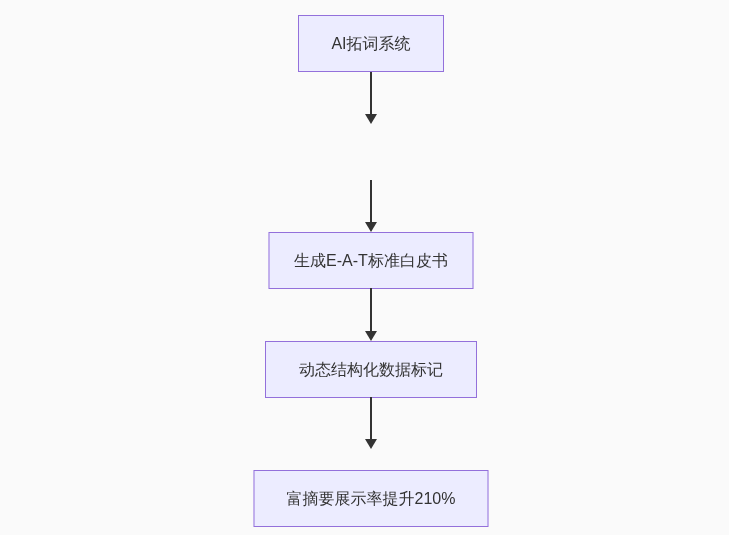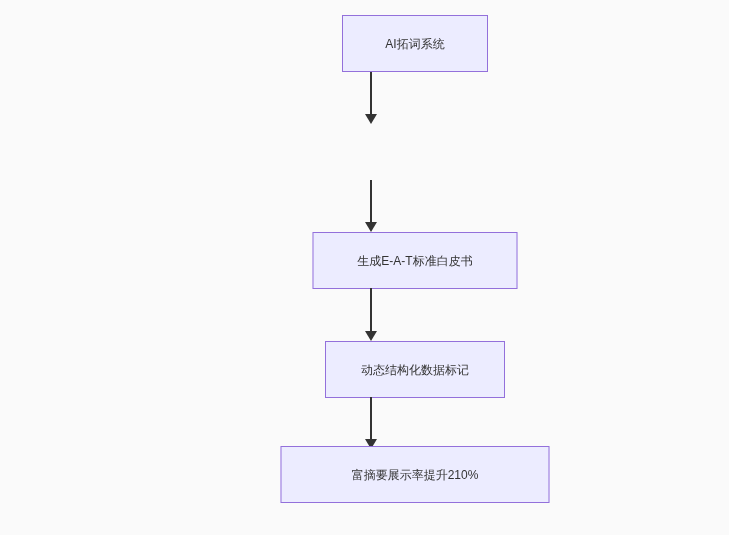--- a/index.html
+++ b/index.html
@@ -28,30 +28,29 @@
     position: absolute;
     left: 371px;
     transform: translateX(-50%);
     height: 57px;
     background: var(--node_fill);
     border: 1.5px solid var(--node_border);
     color: var(--node_text);
     display: flex;
     align-items: center;
     justify-content: center;
-    font-size: 12px;
+    font-size: 16px;
     line-height: 1;
     white-space: nowrap;
-    margin-left: 44px;
   }
   .node-1 { top: 15px;  width: 146px; }
   .node-2 { top: 124px; width: 193px; }
   .node-3 { top: 232px; width: 205px; }
-  .node-4 { top: 341px; width: 180px; }
-  .node-5 { top: 446px; width: 269px; }
+  .node-4 { top: 341px; width: 212px; }
+  .node-5 { top: 470px; width: 235px; }
 
   .edge-line {
     position: absolute;
     left: 370px;
     width: 2px;
     background: var(--arrow);
   }
   .edge-head {
     position: absolute;
     left: 365px;

